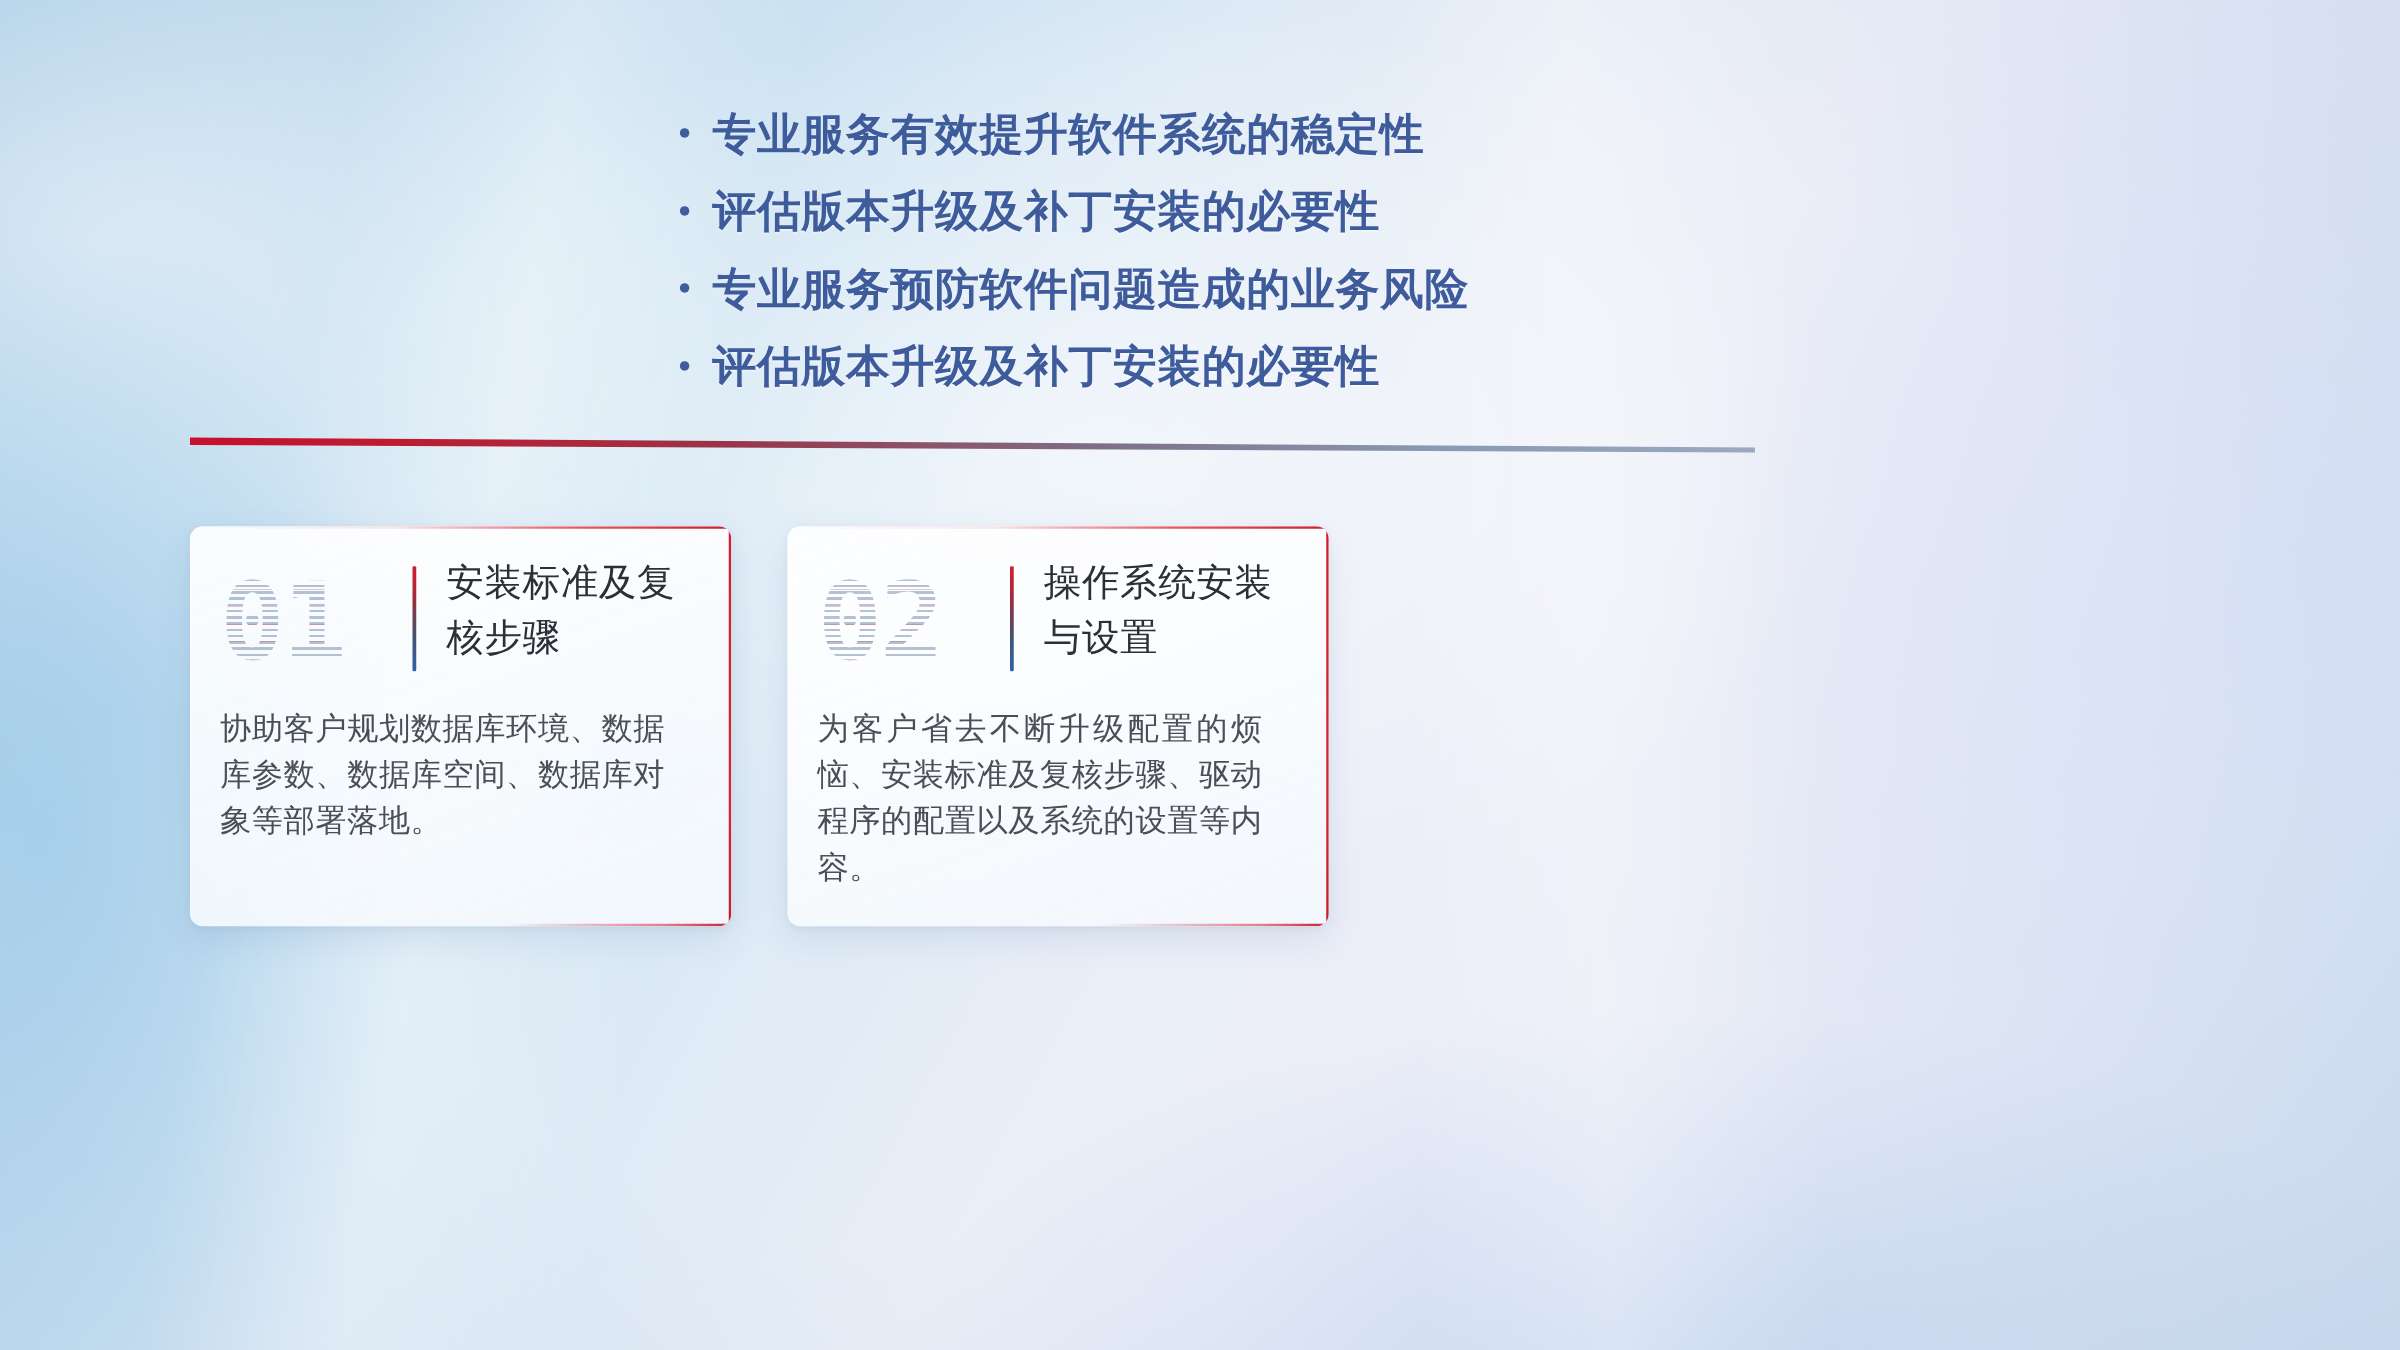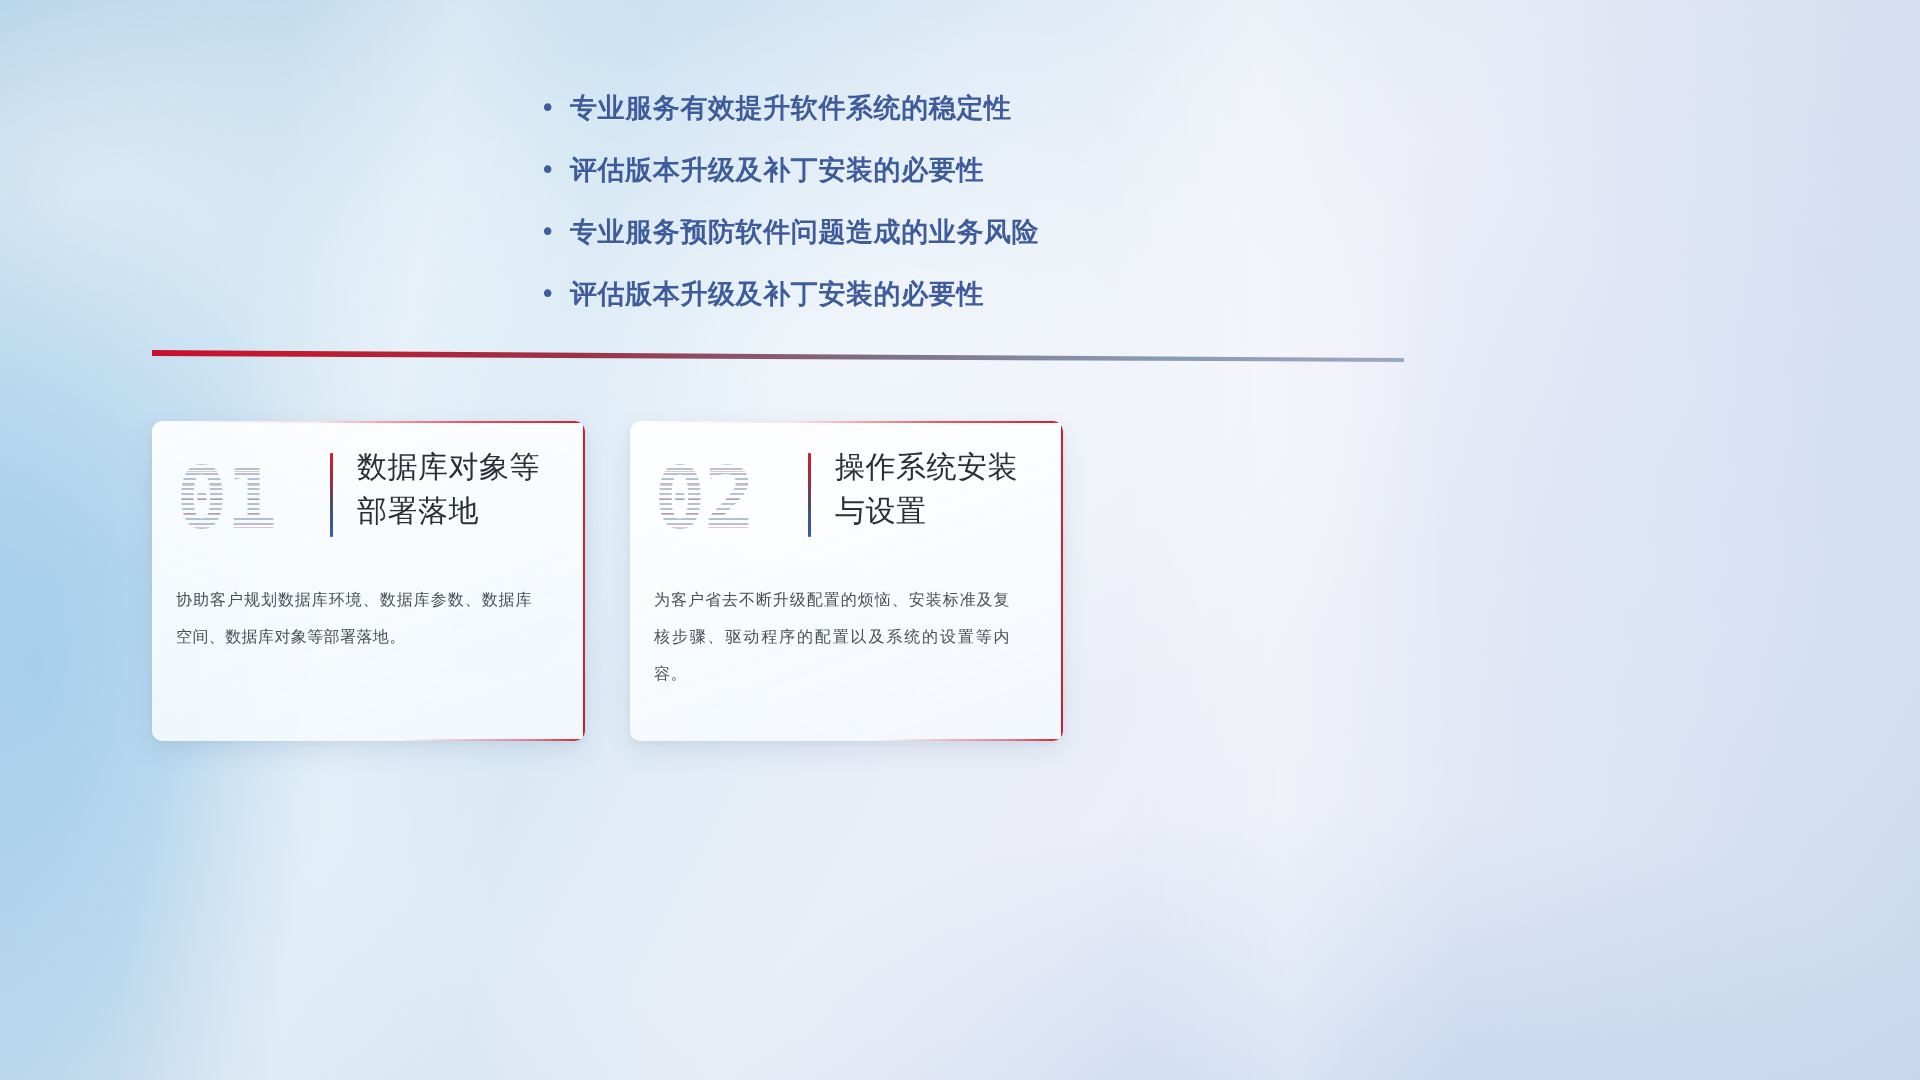--- a/index.html
+++ b/index.html
@@ -57,21 +57,21 @@
   .bullet{
     display:flex;align-items:flex-start;
     margin-bottom:22px;
   }
   .bullet-dot{
     width:30px;flex:0 0 30px;
     color:#3f5c9c;font-size:26px;line-height:40px;text-align:left;
     font-family:"DejaVu Sans",sans-serif;
   }
   .bullet-text{
-    font-size:27px;line-height:40px;
+    font-size:35px;line-height:40px;
     color:#3e5b9b;
     letter-spacing:.6px;
     font-weight:600;
     text-shadow:0 1px 0 rgba(255,255,255,.35);
   }
 
   
   .divider-wrap{
     position:absolute;left:152px;top:347px;width:1252px;height:16px;
   }
@@ -156,22 +156,22 @@
     width:3px;height:84px;
     background:linear-gradient(180deg,#d31f2c 0%,#a32a3e 30%,#4a4f68 62%,#2f62a8 100%);
     border-radius:1px;
   }
   .card-title{
     position:absolute;left:205px;top:6px;width:196px;
     font-size:30px;line-height:44px;
     color:#2b2f36;font-weight:500;letter-spacing:.5px;
   }
   .card-body{
-    position:absolute;left:24px;top:160px;width:356px;
-    font-size:16px;line-height:37px;
+    position:absolute;left:24px;top:144px;width:356px;
+    font-size:25px;line-height:37px;
     color:#4a4f57;letter-spacing:.4px;
     text-align:justify;
   }
 </style>
 </head>
 <body>
 
 <div class="bg bg-base"></div>
 <div class="bg bg-glow-tl"></div>
 <div class="bg bg-glow-l"></div>
@@ -226,21 +226,21 @@
 
   <div class="card">
     <div class="card-topline"></div>
     <div class="card-rightline"></div>
     <div class="card-bottomline"></div>
     <div class="card-leftline"></div>
     <div class="card-head">
       <span class="ghost-num">01</span>
       <span class="ghost-num-tint">01</span>
       <span class="title-bar"></span>
-      <span class="card-title">数据库对象等部署落地</span>
+      <span class="card-title">安装标准及复核步骤</span>
     </div>
     <div class="card-body">协助客户规划数据库环境、数据库参数、数据库空间、数据库对象等部署落地。</div>
   </div>
 
   <div class="card">
     <div class="card-topline"></div>
     <div class="card-rightline"></div>
     <div class="card-bottomline"></div>
     <div class="card-leftline"></div>
     <div class="card-head">

